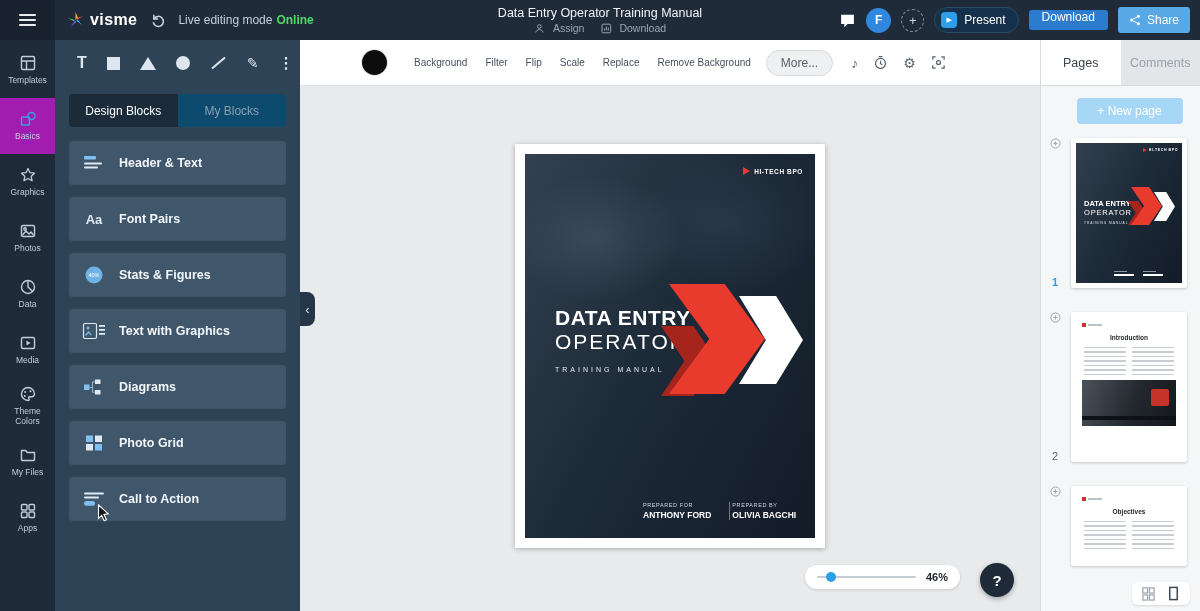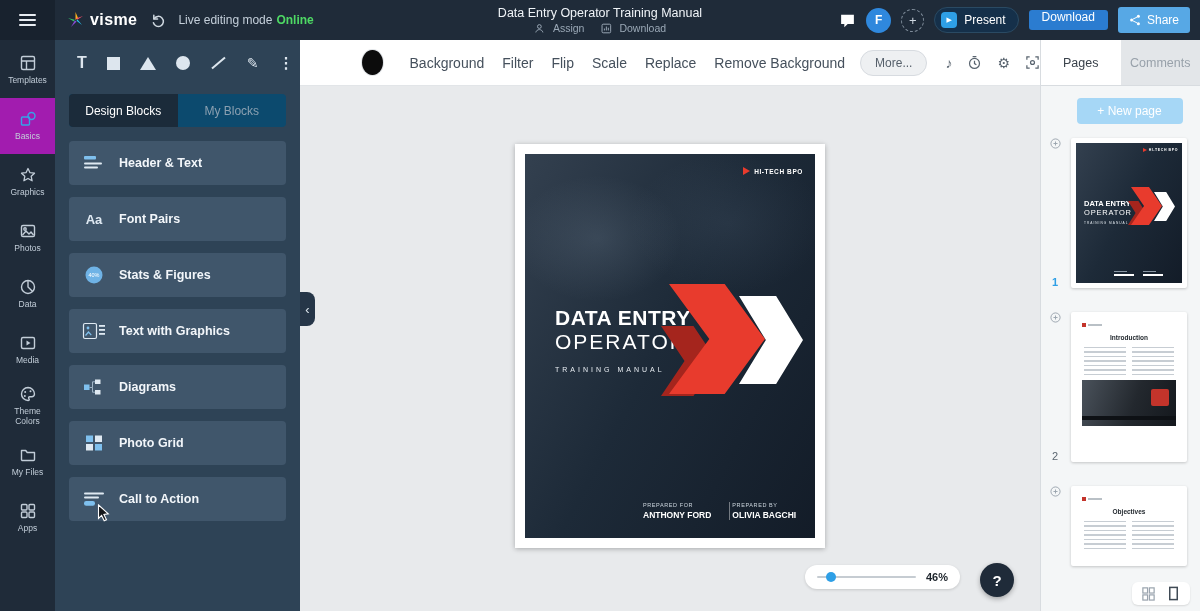--- a/index.html
+++ b/index.html
@@ -56,21 +56,21 @@
   .block-list{padding:14px;}
   .block-item{height:44px;margin-bottom:12px;background:#40566b;border-radius:4px;display:flex;align-items:center;gap:12px;padding:0 12px;cursor:pointer;}
   .block-item .blabel{font-size:12.5px;font-weight:bold;color:#f2f6fa;}
   .bicon{width:26px;display:flex;justify-content:center;}
   .mouse-cursor{position:absolute;left:42px;top:464px;z-index:5;pointer-events:none;}
 
   
   .canvas-col{flex:1;min-width:0;display:flex;flex-direction:column;background:#fff;}
   .canvas-toolbar{height:46px;flex:0 0 46px;background:#fff;border-bottom:1px solid #e2e5e8;display:flex;align-items:center;padding-left:62px;}
   .swatch{width:25px;height:25px;border-radius:50%;background:#0c0c0c;box-shadow:0 0 0 1px #e2e5e8;cursor:pointer;margin-right:18px;}
-  .tb-btn{font-size:14px;color:#45505c;padding:6px 9px;cursor:pointer;white-space:nowrap;}
+  .tb-btn{font-size:10px;color:#45505c;padding:6px 9px;cursor:pointer;white-space:nowrap;}
   .tb-more{margin-left:6px;font-size:12px;color:#555f6a;background:#eef0f2;border:1px solid #d7dbe0;border-radius:14px;padding:5px 14px;cursor:pointer;}
   .tb-icons{display:flex;align-items:center;gap:15px;margin-left:18px;color:#59646f;}
   .tb-icon{cursor:pointer;display:flex;align-items:center;font-size:14px;}
 
   .canvas{flex:1;background:#e8eaec;position:relative;overflow:hidden;}
   .collapse-handle{position:absolute;left:0;top:206px;width:15px;height:34px;background:#263648;border-radius:0 8px 8px 0;display:flex;align-items:center;justify-content:center;color:#dfe7ee;font-size:13px;cursor:pointer;z-index:6;}
 
   
   .page{position:absolute;left:50%;transform:translateX(-50%);top:58px;width:310px;height:404px;background:#fff;box-shadow:0 1px 5px rgba(0,0,0,.28);}
   .cover{position:absolute;left:10px;top:10px;right:10px;bottom:10px;background:

